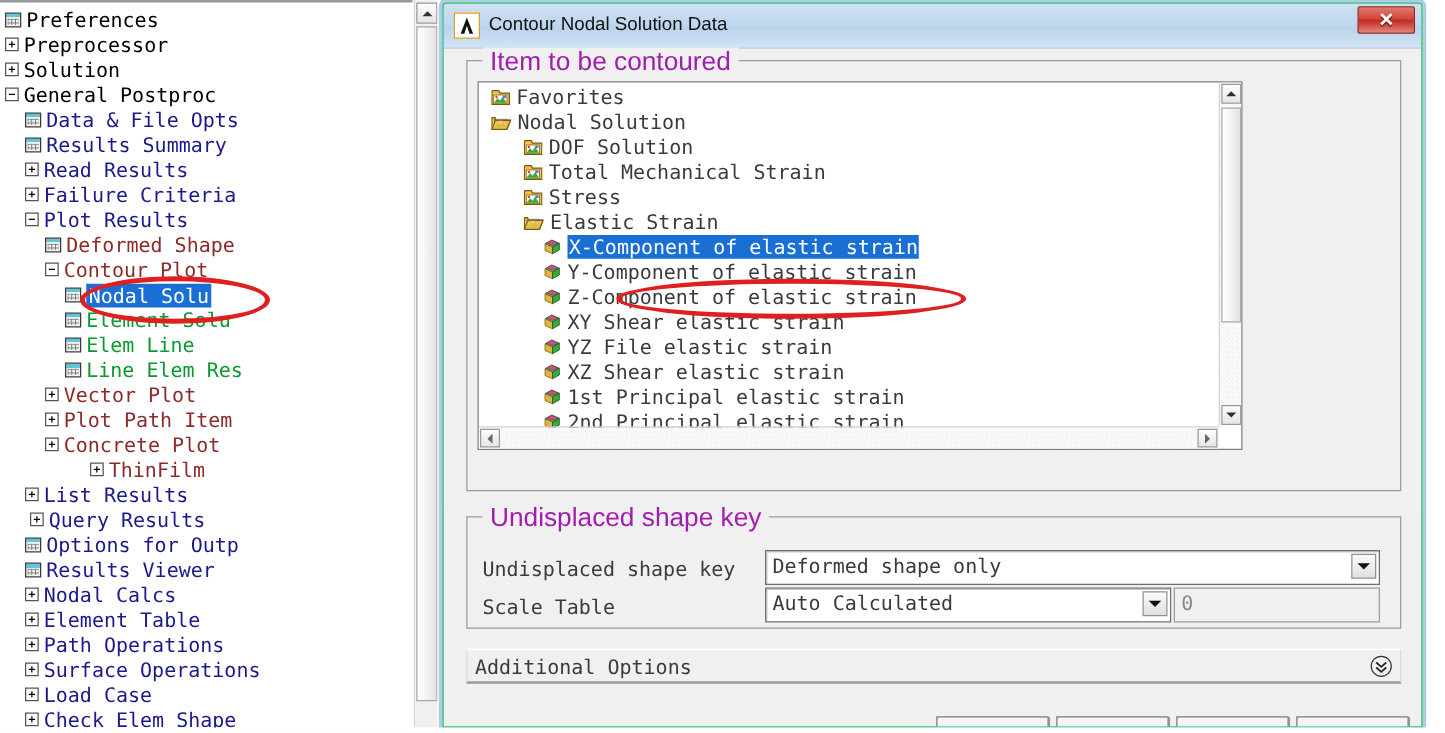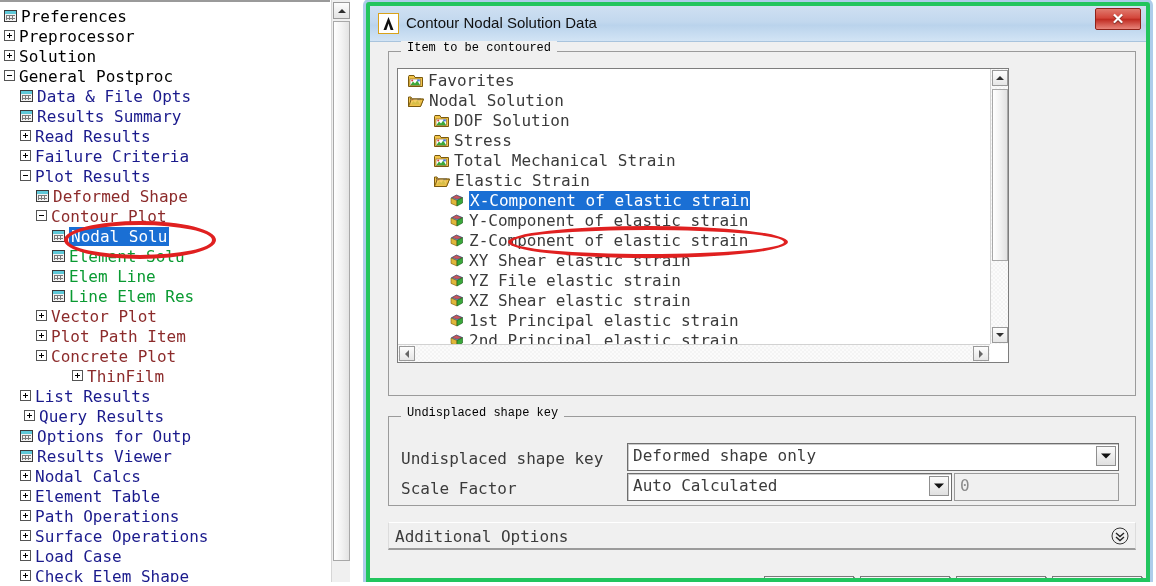--- a/index.html
+++ b/index.html
@@ -100,24 +100,24 @@
     position: absolute; left: 50%; top: 50%; width: 0; height: 0;
     transform: translate(-50%,-50%);
   }
   .arrow-up { border-left:4px solid transparent; border-right:4px solid transparent; border-bottom:4px solid #303030; }
   .arrow-dn { border-left:4px solid transparent; border-right:4px solid transparent; border-top:4px solid #303030; }
   .arrow-lt { border-top:4px solid transparent; border-bottom:4px solid transparent; border-right:4px solid #666; }
   .arrow-rt { border-top:4px solid transparent; border-bottom:4px solid transparent; border-left:4px solid #666; }
 
   
   #dialog {
-    position: absolute; left: 366px; top: 2px;
+    position: absolute; left: 354px; top: 2px;
     width: 784px; height: 580px;
     background: #f0f0f0;
-    border: 4px solid #22c55e;
+    border: 1px solid #22c55e;
     box-shadow: 0 0 0 3px rgba(160,195,230,.85);
     border-radius: 3px 3px 0 0;
     overflow: hidden;
   }
   #titlebar {
     position: relative; height: 36px;
     background: linear-gradient(to bottom,#cfe0f2 0%,#c2d8ee 45%,#bad3ec 55%,#d2e4f5 100%);
     border-bottom: 1px solid #a9c4dd;
   }
   #ansys-logo {
@@ -146,22 +146,22 @@
     background: #f0f0f0;
   }
 
   
   #grp-item {
     position: absolute; left: 18px; top: 9px; width: 748px; height: 345px;
     border: 1px solid #9b9b9b; background: #f0f0f0;
   }
   .grp-legend {
     position: absolute; top: -11px; left: 12px; padding: 0 6px;
-    background: #f0f0f0; font-size: 12px; color: #000000;
-    font-family: Liberation Mono, monospace;
+    background: #f0f0f0; font-size: 21px; color: #a21caf;
+    font-family: Liberation Sans, sans-serif;
   }
   #item-listbox {
     position: absolute; left: 8px; top: 16px; width: 612px; height: 295px;
     background: #ffffff; border: 1px solid #7d7d7d;
     overflow: hidden;
   }
   #item-list {
     position: absolute; left: 0; top: 2px; width: 694px; height: 291px;
     overflow: hidden;
   }
@@ -379,28 +379,28 @@
                     <path d="M2.3 11.2 L5 7.6 L7 9.6 L9.2 6.4 L12.2 11.2 Z" fill="#3aa83a"></path>
                     <circle cx="4.2" cy="6.6" r="1" fill="#e04040"></circle>
                     <rect x="9.2" y="5.4" width="2.6" height="2" fill="#4a7ae0"></rect>
                   </svg></span><span>DOF Solution</span></div>
               <div class="drow ind2"><span class="folder"><svg width="15" height="13" viewBox="0 0 15 13">
                     <path d="M0.5 2.5 L0.5 12.5 L14.5 12.5 L14.5 3.5 L7 3.5 L6 1.5 L1 1.5 Z" fill="#f2c44a" stroke="#7a5a10"></path>
                     <rect x="2" y="5" width="10.5" height="6.5" fill="#ffffff" stroke="#7a5a10" stroke-width="0.6"></rect>
                     <path d="M2.3 11.2 L5 7.6 L7 9.6 L9.2 6.4 L12.2 11.2 Z" fill="#3aa83a"></path>
                     <circle cx="4.2" cy="6.6" r="1" fill="#e04040"></circle>
                     <rect x="9.2" y="5.4" width="2.6" height="2" fill="#4a7ae0"></rect>
-                  </svg></span><span>Stress</span></div>
+                  </svg></span><span>Total Mechanical Strain</span></div>
               <div class="drow ind2"><span class="folder"><svg width="15" height="13" viewBox="0 0 15 13">
                     <path d="M0.5 2.5 L0.5 12.5 L14.5 12.5 L14.5 3.5 L7 3.5 L6 1.5 L1 1.5 Z" fill="#f2c44a" stroke="#7a5a10"></path>
                     <rect x="2" y="5" width="10.5" height="6.5" fill="#ffffff" stroke="#7a5a10" stroke-width="0.6"></rect>
                     <path d="M2.3 11.2 L5 7.6 L7 9.6 L9.2 6.4 L12.2 11.2 Z" fill="#3aa83a"></path>
                     <circle cx="4.2" cy="6.6" r="1" fill="#e04040"></circle>
                     <rect x="9.2" y="5.4" width="2.6" height="2" fill="#4a7ae0"></rect>
-                  </svg></span><span>Total Mechanical Strain</span></div>
+                  </svg></span><span>Stress</span></div>
               <div class="drow ind2"><span class="folderopen"><svg width="16" height="13" viewBox="0 0 16 13">
                     <path d="M0.5 3 L0.5 12.5 L12.5 12.5 L15.5 5 L4 5 L3 3 Z" fill="#f2c44a" stroke="#7a5a10"></path>
                     <rect x="2.6" y="4.4" width="9.6" height="6.4" fill="#ffffff" stroke="#7a5a10" stroke-width="0.6"></rect>
                     <path d="M2.9 10.5 L5.4 7 L7.3 9 L9.4 6 L12 10.5 Z" fill="#3aa83a"></path>
                     <circle cx="4.6" cy="6" r="0.95" fill="#e04040"></circle>
                     <rect x="9.3" y="4.8" width="2.5" height="1.9" fill="#4a7ae0"></rect>
                     <path d="M0.5 12.5 L3.4 5.2 L15.5 5.2 L12.5 12.5 Z" fill="#f2c44a" stroke="#7a5a10" opacity="0.85"></path>
                   </svg></span><span>Elastic Strain</span></div>
               <div class="drow ind3"><span class="cube"><svg width="14" height="13" viewBox="0 0 14 13">
                     <path d="M1 4 L6.5 1 L12.5 3.6 L7 6.6 Z" fill="#4aa8e0" stroke="#1d5a80" stroke-width="0.6"></path>
@@ -480,21 +480,21 @@
 
         <div class="fld-label" style="left:12px; top:32px;">Undisplaced shape key</div>
 
         <div class="combo" style="left:238px; top:26px; width:492px; height:28px;">
           <span>Deformed shape only</span>
           <span class="combo-btn">
             <span class="arrow-dn"></span>
           </span>
         </div>
 
-        <div class="fld-label" style="left:12px; top:62px;">Scale Factor</div>
+        <div class="fld-label" style="left:12px; top:62px;">Scale Table</div>
 
         <div class="combo" style="left:238px; top:56px; width:325px; height:28px;">
           <span>Auto Calculated</span>
           <span class="combo-btn">
             <span class="arrow-dn"></span>
           </span>
         </div>
 
         <div class="txtdisabled" style="left:565px; top:56px; width:165px; height:28px;">0</div>
       </div>

